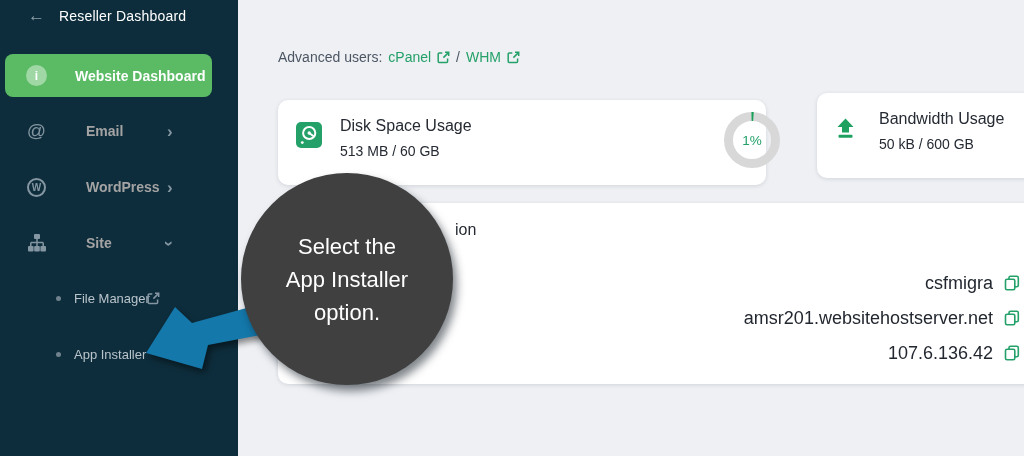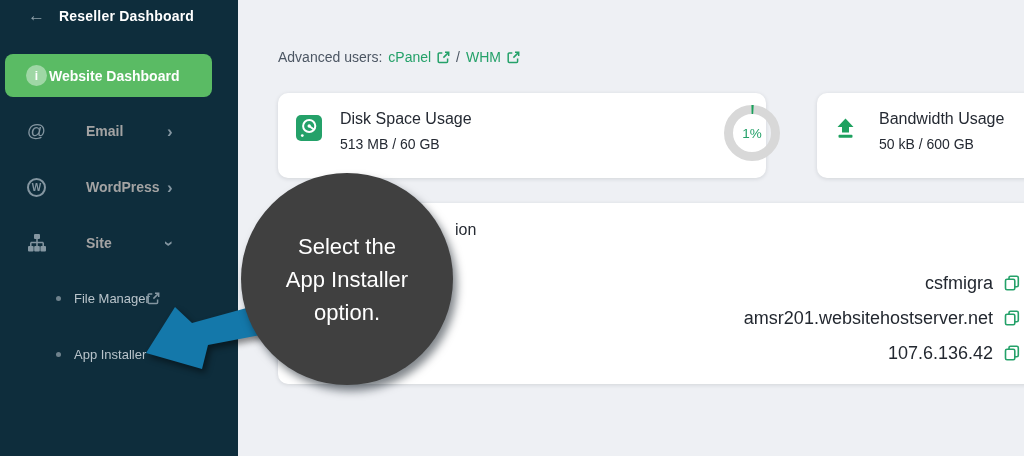--- a/index.html
+++ b/index.html
@@ -3,27 +3,27 @@
 <meta charset="utf-8">
 <style>
   * { margin:0; padding:0; box-sizing:border-box; }
   html,body { width:1024px; height:456px; overflow:hidden; }
   body { font-family:"Liberation Sans","DejaVu Sans",sans-serif; position:relative; background:#eef0f4; }
 
   
   .sidebar { position:absolute; left:0; top:0; width:238px; height:456px; background:#0e2d3c; z-index:1; }
   .sb-back { position:absolute; left:28px; top:7px; display:flex; align-items:center; gap:14px; cursor:pointer; }
   .sb-back .arrow { color:#8fa1ab; font-size:17px; line-height:1; }
-  .sb-back .lbl { color:#ffffff; font-size:14px; font-weight:700; letter-spacing:.2px; }
+  .sb-back .lbl { color:#ffffff; font-size:14px; font-weight:400; letter-spacing:.2px; }
 
   .sb-pill { position:absolute; left:5px; top:54px; width:207px; height:43px; background:#5abb64; border-radius:8px;
              display:flex; align-items:center; cursor:pointer; }
   .sb-pill .info { margin-left:21px; width:21px; height:21px; border-radius:50%; background:rgba(255,255,255,.42);
                    color:#ffffff; font-weight:700; font-size:12px; display:flex; align-items:center; justify-content:center; }
-  .sb-pill .lbl { margin-left:2px; color:#ffffff; font-size:14px; font-weight:700; }
+  .sb-pill .lbl { margin-left:28px; color:#ffffff; font-size:14px; font-weight:700; }
 
   .sb-item { position:absolute; left:0; width:238px; height:40px; display:flex; align-items:center; cursor:pointer; }
   .sb-item .ic { position:absolute; left:26px; width:21px; height:21px; display:flex; align-items:center; justify-content:center; color:#8496a1; }
   .sb-item .lbl { position:absolute; left:58px; color:#a3a3a3; font-size:14px; font-weight:700;padding-left:28px; }
   .sb-item .chev { position:absolute; left:167px; color:#8496a1; font-size:17px; font-weight:700; line-height:1; }
   .chev.down { transform:rotate(90deg); }
   .at-glyph { font-size:19px; color:#8496a1; font-weight:400; }
   .wp-circ { width:19px; height:19px; border:2px solid #8496a1; border-radius:50%; display:flex; align-items:center; justify-content:center;
              color:#8496a1; font-size:10px; font-weight:700; }
 
@@ -33,21 +33,21 @@
   .sb-sub .ext { position:absolute; left:147px; display:flex; }
 
   
   .main { position:absolute; left:238px; top:0; width:786px; height:456px; background:#eef0f4; }
   .page-title { position:absolute; left:40px; top:2px; font-size:23px; font-weight:700; color:#3a4154; }
   .adv { position:absolute; left:40px; top:49px; display:flex; align-items:center; gap:6px; font-size:14px; color:#4c5663; }
   .adv a { color:#24a169; text-decoration:none; cursor:pointer; }
   .adv .ext { display:flex; margin-top:1px; }
 
   .card { position:absolute; background:#ffffff; border-radius:10px; box-shadow:0 1px 4px rgba(25,30,40,.13); }
-  .card-disk { left:40px; top:93px; width:488px; height:85px; }
+  .card-disk { left:40px; top:100px; width:488px; height:85px; }
   .card-bw   { left:579px; top:93px; width:230px; height:85px; }
   .card-acct { left:40px; top:203px; width:766px; height:181px; }
 
   .usage-ic { position:absolute; left:18px; top:22px; }
   .usage-tt { position:absolute; left:62px; top:17px; font-size:16px; font-weight:500; color:#252a33; }
   .usage-val{ position:absolute; left:62px; top:43px; font-size:14px; color:#252a33; }
   .donut { position:absolute; left:445px; top:11px; }
 
   .acct-heading { position:absolute; left:177px; top:18px; font-size:16px; color:#262b33; }
   .acct-rows { position:absolute; right:24px; top:70px; }

